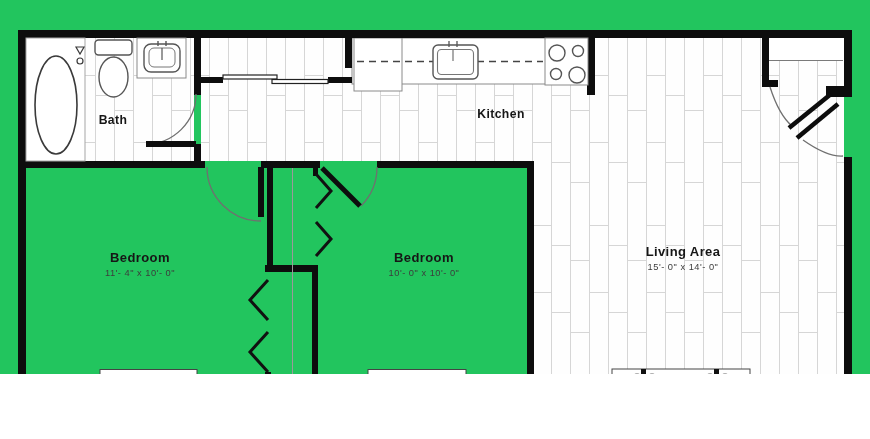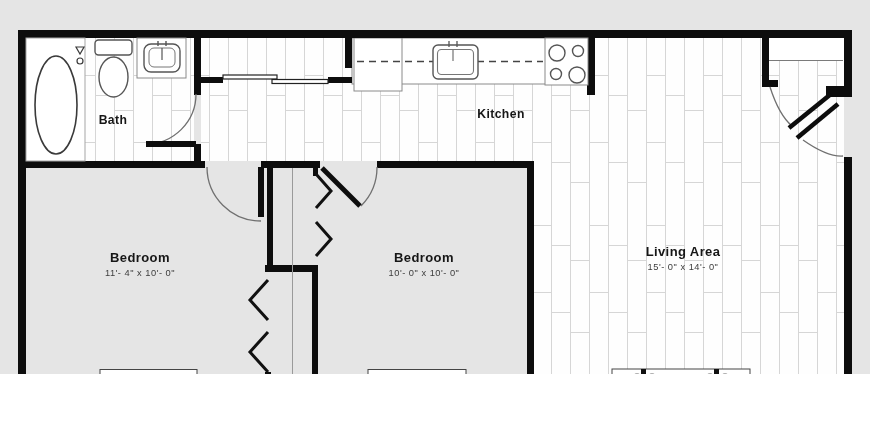--- a/index.html
+++ b/index.html
@@ -1,16 +1,16 @@
 <!DOCTYPE html>
 <html><head>
 <meta charset="utf-8">
 <style>
   html,body{margin:0;padding:0;background:#ffffff;}
-  .stage{position:relative;width:870px;height:374px;background:#e5e5e5;overflow:hidden;
+  .stage{position:relative;width:870px;height:374px;background:#22c55e;overflow:hidden;
          font-family:"Liberation Sans",sans-serif;}
   svg{display:block;}
   .wall{fill:#0d0d0d;stroke:none;}
   .fix{fill:none;stroke:#555;stroke-width:1.4;}
   .whitebox{fill:#ffffff;stroke:#8a8a8a;stroke-width:1;}
   .arc{fill:none;stroke:#707070;stroke-width:1.3;}
   .leaf{stroke:#0d0d0d;stroke-width:5;fill:none;}
   .bifold{fill:none;stroke:#111;stroke-width:3;stroke-linejoin:miter;}
   .room-label{font-family:"Liberation Sans",sans-serif;font-weight:bold;fill:#161616;
               font-size:13px;text-anchor:middle;letter-spacing:.4px;}

